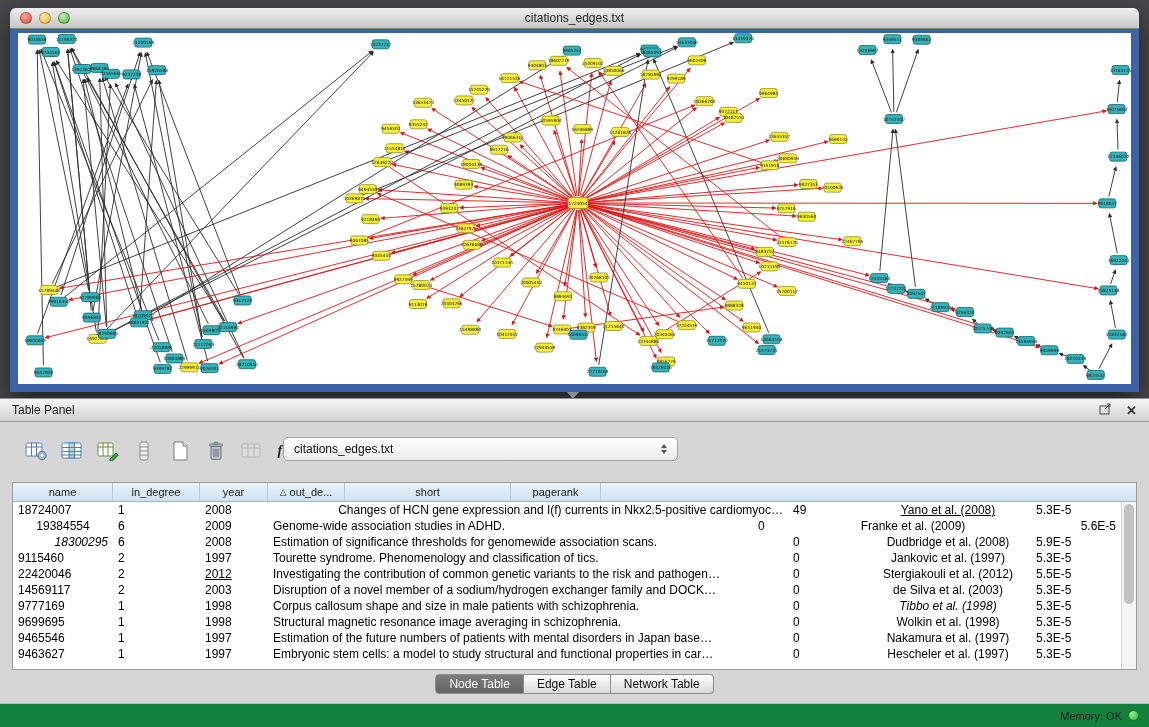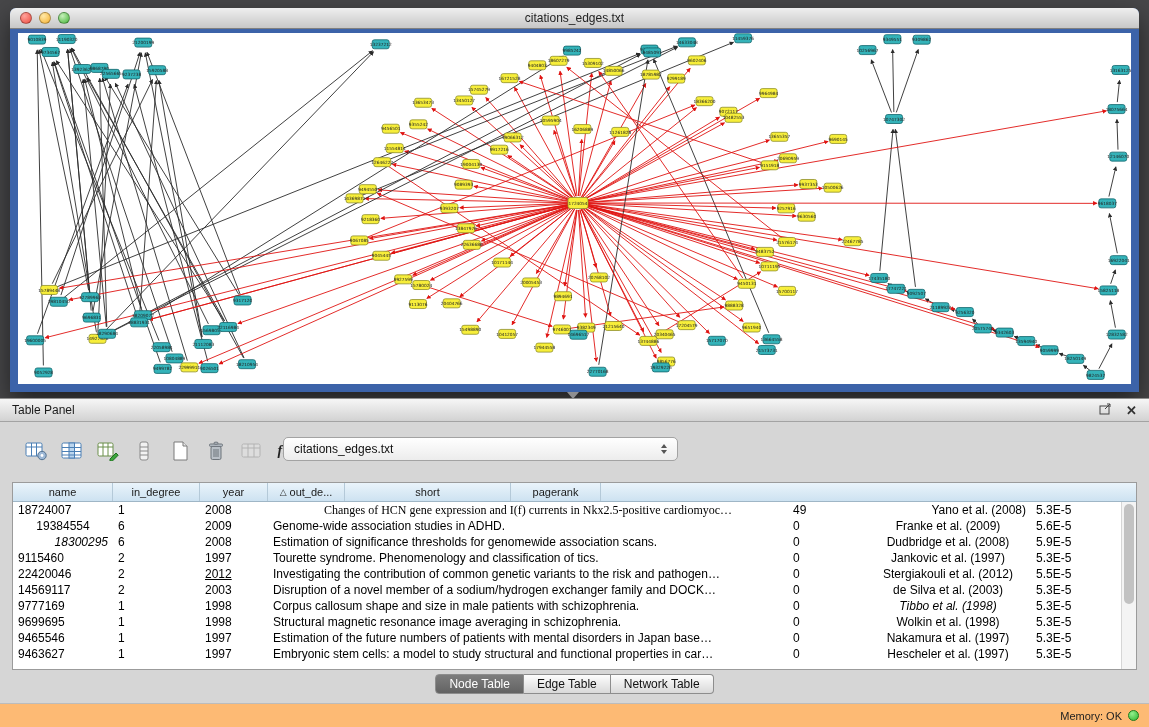--- a/index.html
+++ b/index.html
@@ -60,21 +60,21 @@
   .vscroll{position:absolute;right:0;top:0;bottom:0;width:15px;background:#f4f4f4;border-left:1px solid #d6d6d6}
   .vthumb{position:absolute;left:2px;top:2px;width:10px;height:100px;background:#c2c2c2;border-radius:6px}
 
   .tabs{position:absolute;left:0;right:0;top:252px;display:flex;justify-content:center}
   .tab{height:20px;padding:0 13px;display:flex;align-items:center;font-size:12px;color:#111;
     background:linear-gradient(#fdfdfd,#d9d9d9);border:1px solid #8d8d8d;border-left:none}
   .tab:first-child{border-left:1px solid #8d8d8d;border-radius:4px 0 0 4px}
   .tab:last-child{border-radius:0 4px 4px 0}
   .tab.active{background:linear-gradient(#7d7d7d,#636363);color:#fff}
 
-  .statusbar{position:absolute;left:0;right:0;bottom:0;height:24px;background:#fdba74;
+  .statusbar{position:absolute;left:0;right:0;bottom:0;height:24px;background:#15803d;
     border-top:1px solid #bcbcbc;display:flex;align-items:center;justify-content:flex-end;
     gap:6px;padding:0 10px;font-size:11px;color:#222}
   .memdot{width:11px;height:11px;border-radius:50%;border:1px solid #1d7a1d;
     background:radial-gradient(circle at 35% 30%,#93ef8e,#2eb52e)}
 </style>
 </head>
 <body>
 
 <div class="net-window">
   <div class="titlebar">
@@ -887,33 +887,33 @@
             <span>pagerank</span>
           </div>
           <div class="corner"></div>
         </div>
       <div class="tbody">
         <div class="rows" id="rows">
             <div class="tr">
               <div class="td" style="width: 100px; text-align: left;">18724007</div>
               <div class="td" style="width: 87px; text-align: left;">1</div>
               <div class="td" style="width: 68px; text-align: left;">2008</div>
-              <div class="td" style="flex: 1 1 0%; text-align: center; font-family: Liberation Serif, serif;">Changes of HCN gene expression and I(f) currents in Nkx2.5-positive cardiomyoc…</div>
+              <div class="td" style="flex: 1 1 0%; text-align: right;">Changes of HCN gene expression and I(f) currents in Nkx2.5-positive cardiomyoc…</div>
               <div class="td" style="width: 77px; text-align: left;">49</div>
-              <div class="td" style="width: 166px; text-align: right;">Yano et al. (2008)</div>
+              <div class="td" style="width: 166px; text-align: center; text-decoration: underline;">Yano et al. (2008)</div>
               <div class="td" style="width: 90px; text-align: left;">5.3E-5</div>
             </div>
             <div class="tr">
               <div class="td" style="width: 100px; text-align: center;">19384554</div>
               <div class="td" style="width: 87px; text-align: left;">6</div>
               <div class="td" style="width: 68px; text-align: left;">2009</div>
               <div class="td" style="flex: 1 1 0%; text-align: left;">Genome-wide association studies in ADHD.</div>
               <div class="td" style="width: 77px; text-align: left;">0</div>
               <div class="td" style="width: 166px; text-align: center;">Franke et al. (2009)</div>
-              <div class="td" style="width: 90px; text-align: left;">5.6E-5</div>
+              <div class="td" style="width: 90px; text-align: right; margin-left: 35px;">5.6E-5</div>
             </div>
             <div class="tr">
               <div class="td" style="width: 100px; text-align: right; font-style: italic;">18300295</div>
               <div class="td" style="width: 87px; text-align: left;">6</div>
               <div class="td" style="width: 68px; text-align: left;">2008</div>
               <div class="td" style="flex: 1 1 0%; text-align: left;">Estimation of significance thresholds for genomewide association scans.</div>
               <div class="td" style="width: 77px; text-align: left;">0</div>
               <div class="td" style="width: 166px; text-align: center;">Dudbridge et al. (2008)</div>
               <div class="td" style="width: 90px; text-align: left;">5.9E-5</div>
             </div>

